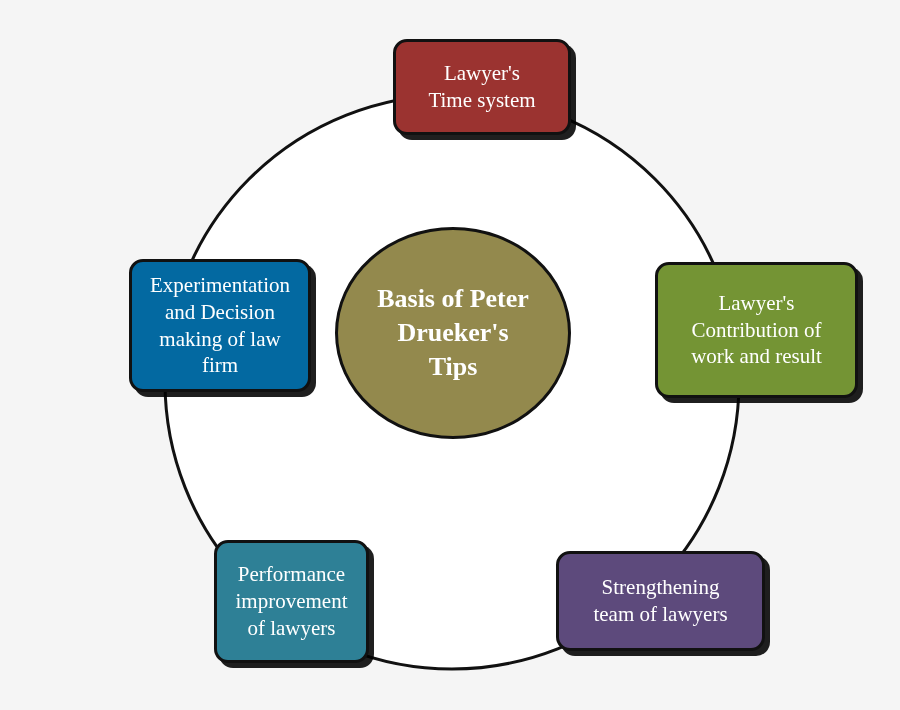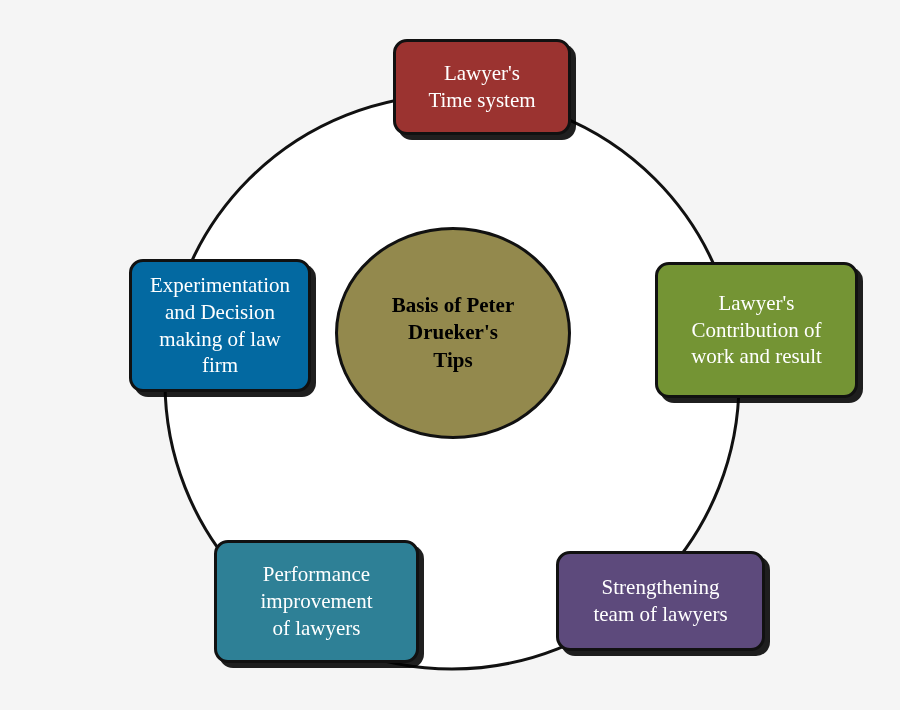--- a/index.html
+++ b/index.html
@@ -37,23 +37,23 @@
     border-radius: 50%;
     background: #93894d;
     border: 3px solid #111111;
     box-sizing: border-box;
     display: flex;
     align-items: center;
     justify-content: center;
     text-align: center;
   }
   .hub-label {
-    color: #000000;
+    color: #ffffff;
     font-weight: bold;
-    font-size: 21px;
+    font-size: 26px;
     line-height: 1.3;
     padding: 0 22px;
     white-space: pre-line;
   }
 
   
   .node {
     position: absolute;
     box-sizing: border-box;
     border: 3px solid #111111;
@@ -91,21 +91,21 @@
   #node-left {
     left: 85px;
     top: 259px;
     width: 182px;
     height: 133px;
     background: #0369a1;
   }
   #node-bottom-left {
     left: 170px;
     top: 540px;
-    width: 205px;
+    width: 155px;
     height: 123px;
     background: #2e8096;
   }
   #node-bottom-right {
     left: 512px;
     top: 551px;
     width: 209px;
     height: 100px;
     background: #5d4a7c;
   }

